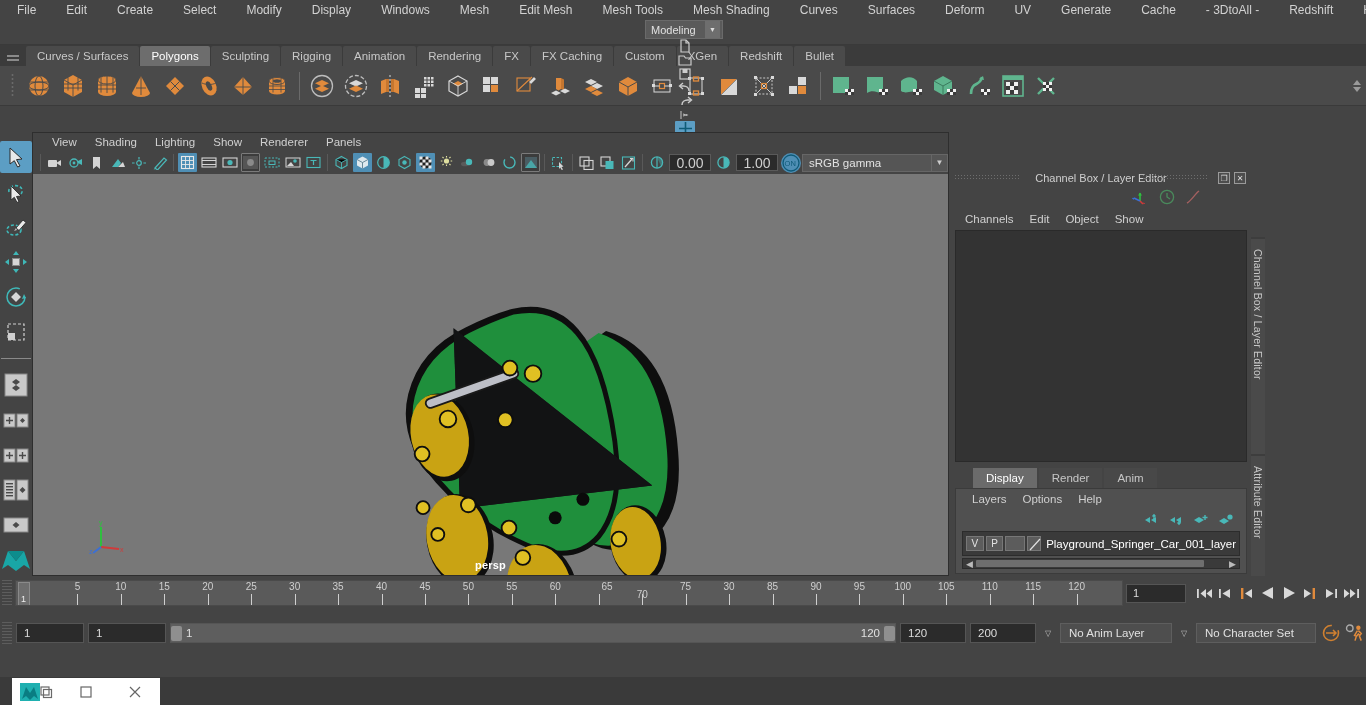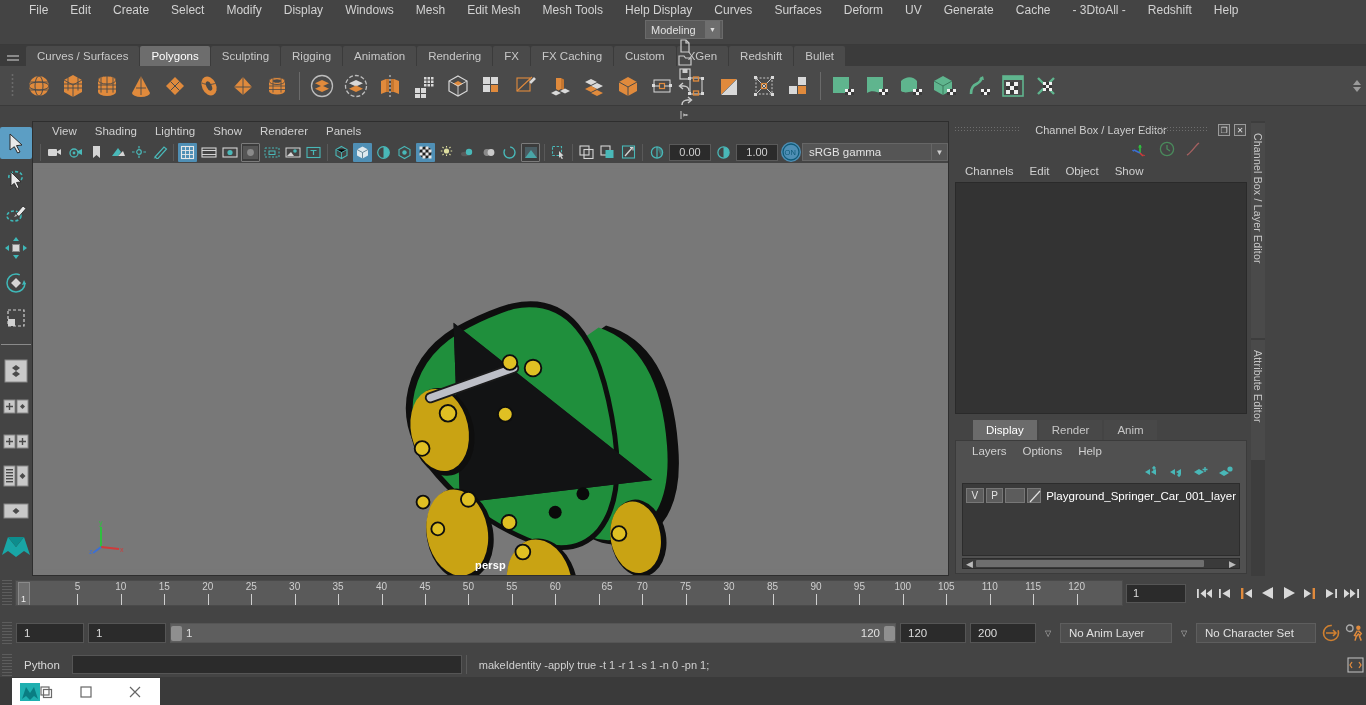--- a/index.html
+++ b/index.html
@@ -8,21 +8,21 @@
     background:#444444;
     font-family:"Liberation Sans", sans-serif;
     color:#cccccc;
     -webkit-font-smoothing:antialiased;
   }
   #app{ position:relative; width:1366px; height:705px; }
 
   
   .menubar{
     height:20px; background:#444; display:flex; align-items:center;
-    padding-left:20px; gap:4px;
+    padding-left:8px; gap:12px;
   }
   .menubar .mi{
     font-size:12px; color:#d2d2d2; padding:0 9px; line-height:20px;
     white-space:nowrap; cursor:default;
   }
 
   
   .statusline{
     height:25px; background:#444; display:flex; align-items:center;
     padding-left:4px; gap:0;
@@ -79,40 +79,40 @@
     flex:0 0 auto;
   }
   .vsep{ width:1px; height:28px; background:#6a6a6a; margin:0 5px; flex:0 0 auto;}
   .shelf-scroll{ margin-left:auto; width:18px; height:36px; display:flex; flex-direction:column;
      align-items:center; justify-content:center; gap:2px;}
   .shelf-scroll .a{ width:0;height:0;border-left:4px solid transparent;border-right:4px solid transparent;}
   .shelf-scroll .up{ border-bottom:5px solid #9a9a9a;}
   .shelf-scroll .dn{ border-top:5px solid #9a9a9a;}
 
   
-  .main{ position:absolute; left:0; top:121px; width:1206px; height:455px; display:flex; }
+  .main{ position:absolute; left:0; top:121px; width:1206px; height:455px; display:flex;align-items:flex-end; }
 
   
   .toolbox{ width:44px; background:#444; padding-top:6px; display:flex;
       flex-direction:column; align-items:center; gap:3px; }
   .tbtn{ width:32px;height:32px;display:flex;align-items:center;justify-content:center;border-radius:2px;}
   .tbtn.sel{ background:#5c9ec4; }
   .tb-divider{ width:30px;height:1px;background:#8a8a8a;margin:7px 0;}
 
   
   .viewwrap{ flex:1; background:#444; display:flex; flex-direction:column;
      border:1px solid #2e2e2e; margin-right:2px;}
   .panelmenu{ height:19px; background:#444; display:flex; align-items:center; padding-left:10px;}
   .panelmenu .pm{ font-size:11.5px;color:#d0d0d0;padding:0 9px;line-height:19px;}
   .panelicons{ height:22px;background:#444;display:flex;align-items:center;padding-left:4px;}
   .pi{ width:19px;height:19px;display:flex;align-items:center;justify-content:center;margin:0 1px;border-radius:1px;}
   .pi.on{ background:#4f8fb5; }
   .pi.box{ border:1px solid #7b7b7b; background:#3c3c3c;}
   .numfield{ width:42px;height:17px;background:#2b2b2b;border:1px solid #5a5a5a;
-    font-size:11px;color:#cfcfcf;display:flex;align-items:center;justify-content:center;margin:0 2px;}
+    font-size:14px;color:#cfcfcf;display:flex;align-items:center;justify-content:center;margin:0 2px;}
   .gammafield{ width:130px;height:18px;background:#555;border:1px solid #666;
      font-size:11.5px;color:#e2e2e2;display:flex;align-items:center;padding-left:6px;}
   .gammaarrow{ width:16px;height:18px;background:#555;border:1px solid #666;border-left:none;
      display:flex;align-items:center;justify-content:center;font-size:8px;}
   .viewport{ flex:1; background:#787878; position:relative; overflow:hidden; }
   .camlabel{ position:absolute; left:0; right:0; bottom:4px; text-align:center;
      font-size:11px; color:#fff; font-weight:bold; letter-spacing:.2px;}
   .axisgiz{ position:absolute; left:56px; bottom:20px; width:40px;height:40px;}
 
   
@@ -220,21 +220,21 @@
     <div class="mi">File</div>
     <div class="mi">Edit</div>
     <div class="mi">Create</div>
     <div class="mi">Select</div>
     <div class="mi">Modify</div>
     <div class="mi">Display</div>
     <div class="mi">Windows</div>
     <div class="mi">Mesh</div>
     <div class="mi">Edit Mesh</div>
     <div class="mi">Mesh Tools</div>
-    <div class="mi">Help Display</div>
+    <div class="mi">Mesh Shading</div>
     <div class="mi">Curves</div>
     <div class="mi">Surfaces</div>
     <div class="mi">Deform</div>
     <div class="mi">UV</div>
     <div class="mi">Generate</div>
     <div class="mi">Cache</div>
     <div class="mi">- 3DtoAll -</div>
     <div class="mi">Redshift</div>
     <div class="mi">Help</div>
   </div>
@@ -1353,21 +1353,21 @@
           <div class="tickn" style="left: 408.984px;">45</div>
           <div class="tickl" style="left: 408.984px;"></div>
           <div class="tickn" style="left: 452.426px;">50</div>
           <div class="tickl" style="left: 452.426px;"></div>
           <div class="tickn" style="left: 495.869px;">55</div>
           <div class="tickl" style="left: 495.869px;"></div>
           <div class="tickn" style="left: 539.311px;">60</div>
           <div class="tickl" style="left: 539.311px;"></div>
           <div class="tickn" style="left: 591px;">65</div>
           <div class="tickl" style="left: 582.754px;"></div>
-          <div class="tickn" style="left: 626.197px;">70</div>
+          <div class="tickn" style="left: 626.197px; margin-top: 8px;">70</div>
           <div class="tickl" style="left: 626.197px;"></div>
           <div class="tickn" style="left: 669.639px;">75</div>
           <div class="tickl" style="left: 669.639px;"></div>
           <div class="tickn" style="left: 713.082px;">30</div>
           <div class="tickl" style="left: 713.082px;"></div>
           <div class="tickn" style="left: 756.525px;">85</div>
           <div class="tickl" style="left: 756.525px;"></div>
           <div class="tickn" style="left: 799.967px;">90</div>
           <div class="tickl" style="left: 799.967px;"></div>
           <div class="tickn" style="left: 843.41px;">95</div>
@@ -1461,33 +1461,20 @@
     </div>
     <div class="pbtn">
       <svg width="22" height="20" viewBox="0 0 22 20">
           <circle cx="5" cy="5" r="3.4" fill="none" stroke="#aaa" stroke-width="1.5"></circle>
           <circle cx="14" cy="4.5" r="2.3" fill="#e08a3c"></circle>
           <path d="M13 7.5l-3 5 2 1 2.5-3M14 7.5l3 3-1.5 2-2-1.5M12 13l-1.5 5M15 13l2 5" stroke="#e08a3c" stroke-width="1.6" fill="none"></path>
         </svg>
     </div>
   </div>
 
-  <div class="cmdrow">
-    <div class="rgrip"></div>
-    <div class="cmdlabel">Python</div>
-    <div class="cmdinput"></div>
-    <div class="cmdsep"></div>
-    <div class="cmdout">makeIdentity -apply true -t 1 -r 1 -s 1 -n 0 -pn 1;</div>
-    <div class="cmdscript">
-      <svg width="17" height="16" viewBox="0 0 17 16">
-          <rect x="1" y="1" width="15" height="14" fill="none" stroke="#bbb" stroke-width="1.1"></rect>
-          <path d="M5 5l-2 3 2 3M12 5l2 3-2 3" stroke="#e08a3c" stroke-width="1.3" fill="none"></path>
-        </svg>
-    </div>
-  </div>
 
   <div class="taskbar">
     <div class="tbwin">
       <div class="item">
         <svg width="36" height="20" viewBox="0 0 36 20">
           <rect x="1" y="1" width="20" height="18" fill="#1fb0b0"></rect>
           <path d="M3 17L7 5l4 6 4-6 4 12-4-3-4 4-4-4z" fill="#0a7d82"></path>
           <rect x="22" y="5" width="8" height="8" fill="none" stroke="#6a6a6a" stroke-width="1.2"></rect>
           <rect x="24.5" y="7.5" width="8" height="8" fill="none" stroke="#6a6a6a" stroke-width="1.2"></rect>
         </svg>

